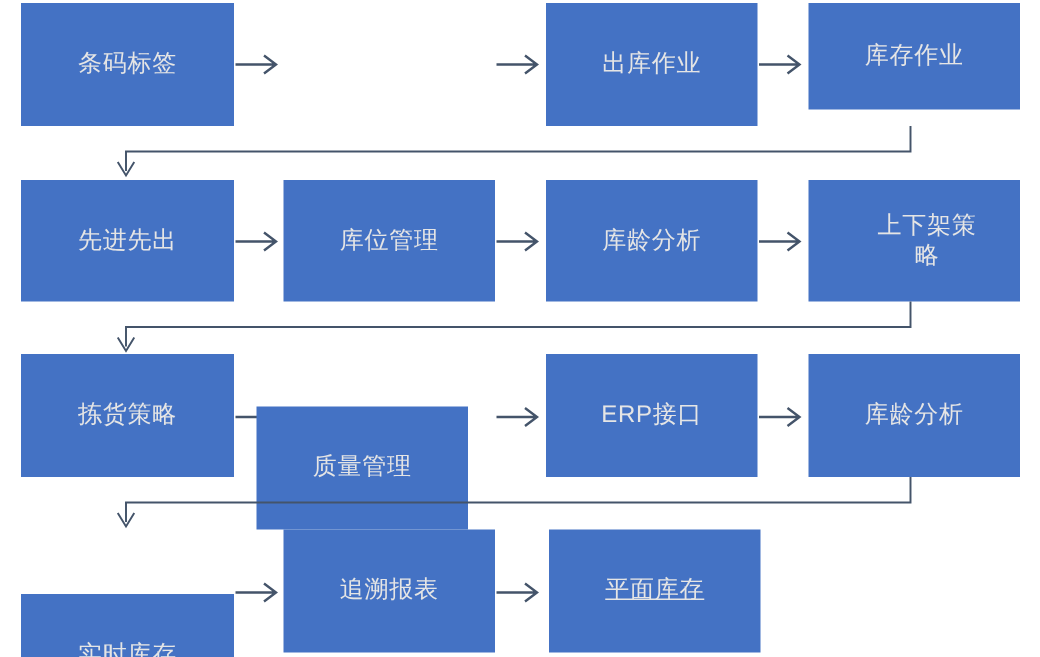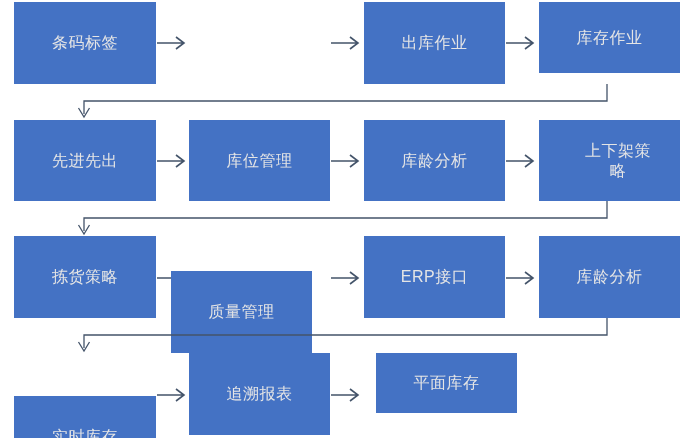--- a/index.html
+++ b/index.html
@@ -182,17 +182,17 @@
 
   <div class="node-box" style="left:189px; top:353px; width:141px; height:82px;">
     <span class="node-label">追溯报表</span>
   </div>
   <div class="arrow-h" style="left:331px; top:385px; width:32px;">
     <svg width="32" height="16" viewBox="0 0 32 16" aria-hidden="true">
       <path d="M0 8 H26 M19 2 L27 8 L19 14" fill="none" stroke="#44546A" stroke-width="1.6"></path>
     </svg>
   </div>
 
-  <div class="node-box" style="left:376px; top:353px; width:141px; height:60px;">
+  <div class="node-box" style="left:366px; top:353px; width:141px; height:82px;text-decoration:underline;">
     <span class="node-label">平面库存</span>
   </div>
 
 </div>
 
 </body></html>

